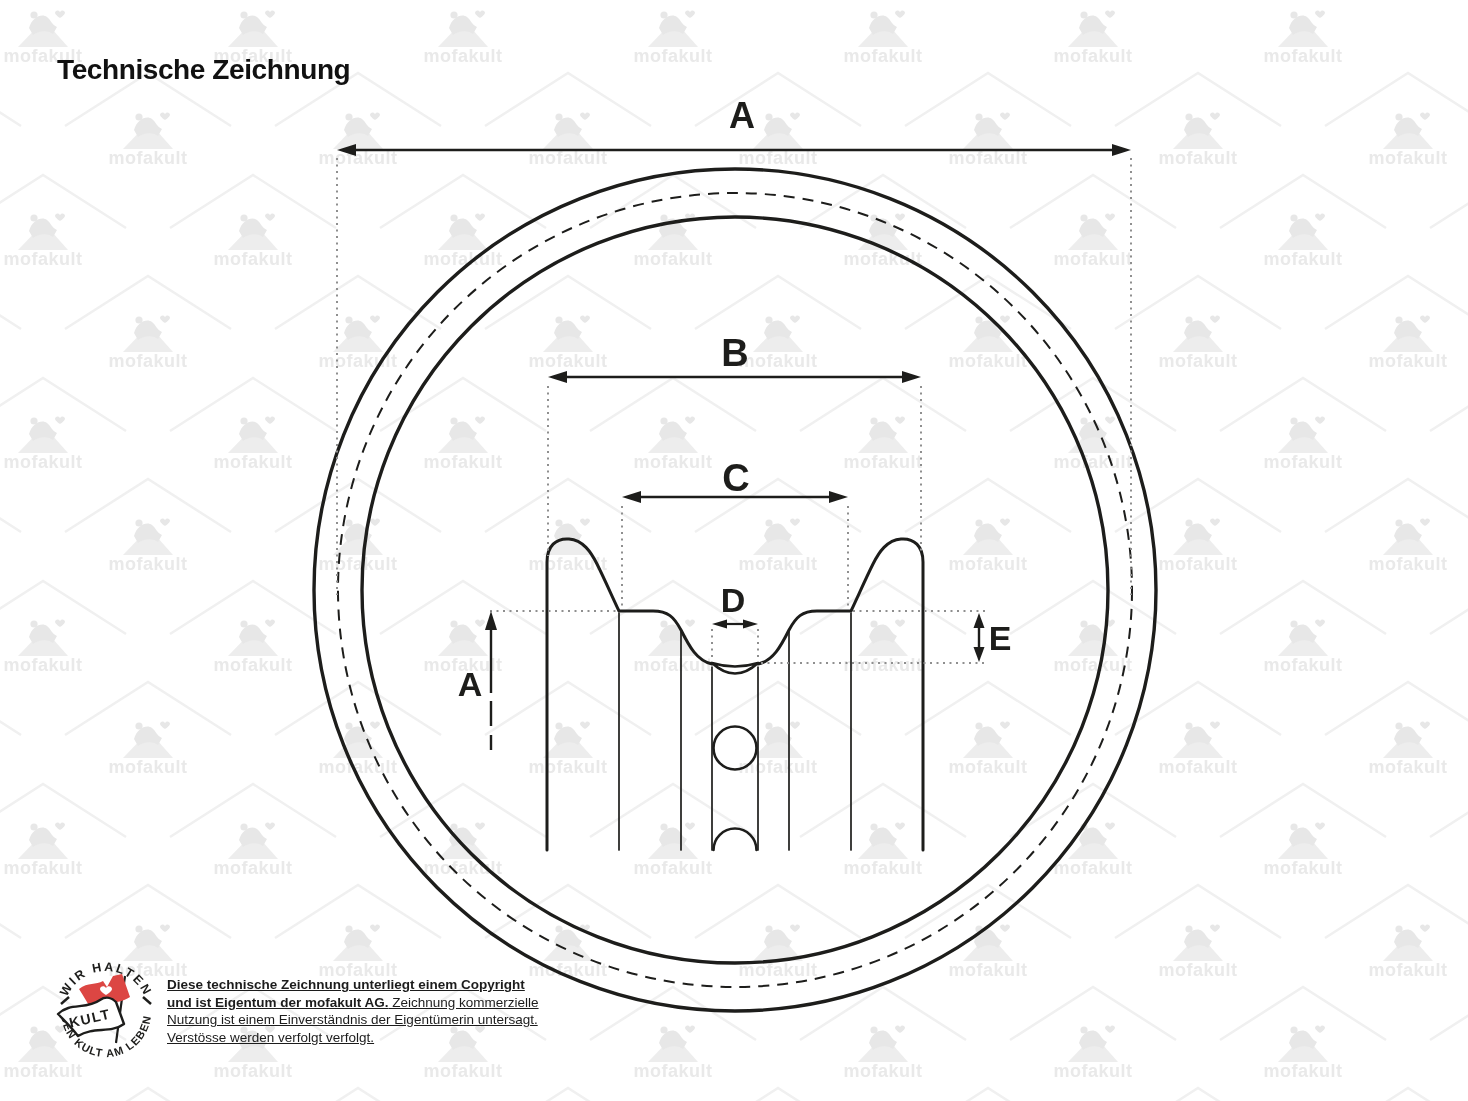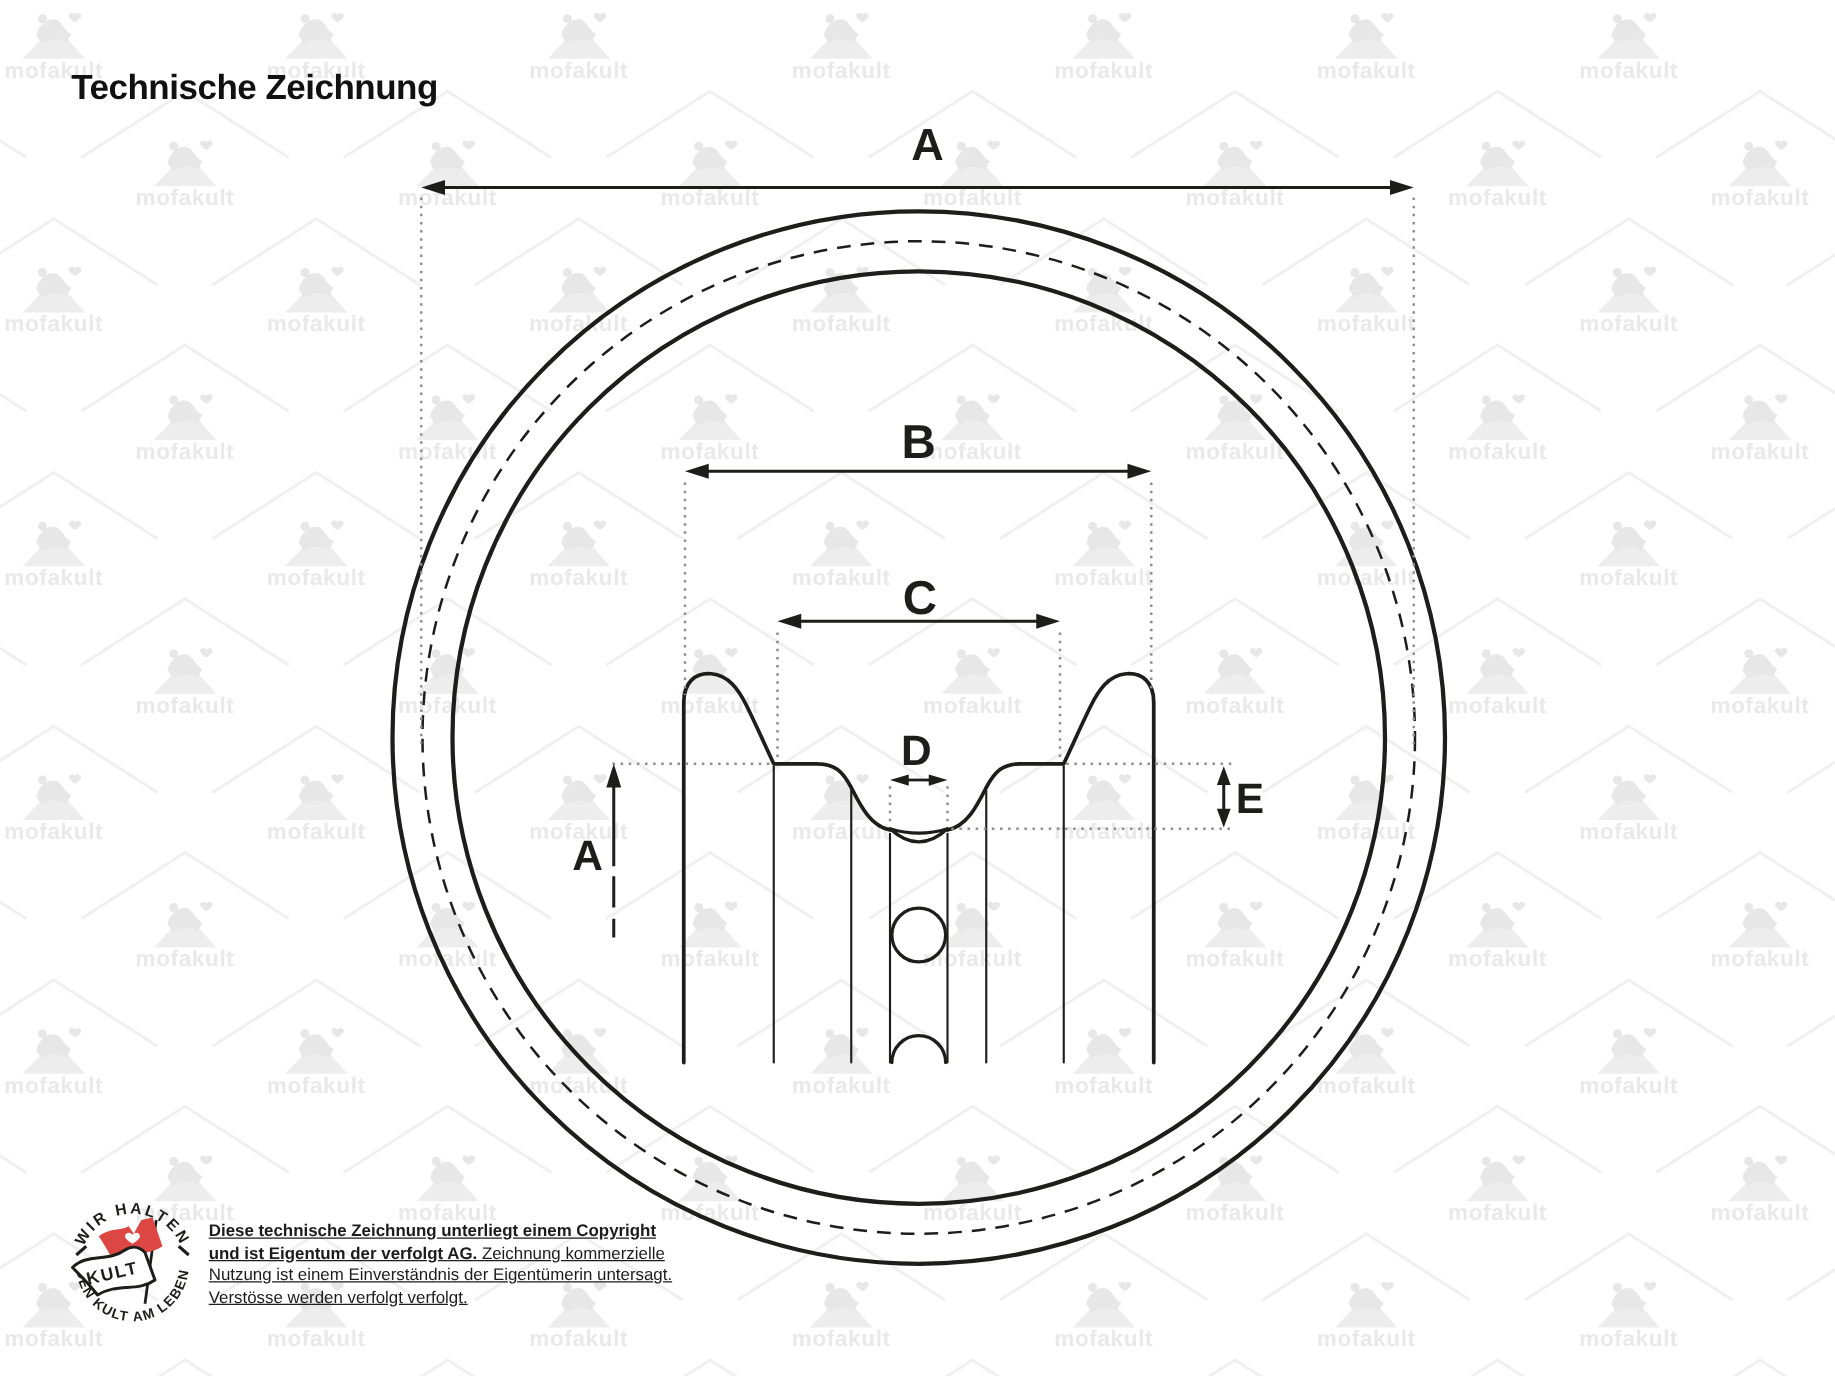--- a/index.html
+++ b/index.html
@@ -946,16 +946,16 @@
   <line x1="93" y1="40" x2="101" y2="47" stroke="#1d1d1b" stroke-width="2.4"></line>
   <line x1="75" y1="19" x2="66" y2="86" stroke="#1d1d1b" stroke-width="2.2"></line>
   <path fill="#dc4643" d="M 29,32 C 38,25 46,28 53,24 L 57,30 L 63,19 L 72,17 L 80,40 C 66,49 52,43 41,52 C 37,45 33,38 29,32 Z"></path>
   <path fill="#ffffff" d="M 56,31 c -1.5,-3 -6,-2 -6,1 c 0,2.5 6,6 6,6 c 0,0 6,-3.5 6,-6 c 0,-3 -4.5,-4 -6,-1 z"></path>
   <path fill="#ffffff" stroke="#1d1d1b" stroke-width="2.4" stroke-linejoin="round" d="M 8,57 C 20,45 36,53 50,43 C 56,39 62,41 66,45 L 74,67 C 60,77 44,69 28,79 C 22,71 14,63 8,57 Z"></path>
   <text class="logo-arc" font-size="14" letter-spacing="1.5" text-anchor="middle" transform="translate(41,66) rotate(-13)">KULT</text>
 </svg>
 
 <div id="copyright">
   <div class="cline b">Diese technische Zeichnung unterliegt einem Copyright</div>
-  <div class="cline"><span class="b">und ist Eigentum der verfolgt AG.</span><span> Zeichnung kommerzielle</span></div>
+  <div class="cline"><span class="b">und ist Eigentum der mofakult AG.</span><span> Zeichnung kommerzielle</span></div>
   <div class="cline">Nutzung ist einem Einverständnis der Eigentümerin untersagt.</div>
   <div class="cline">Verstösse werden verfolgt verfolgt.</div>
 </div>
 
 </body></html>

